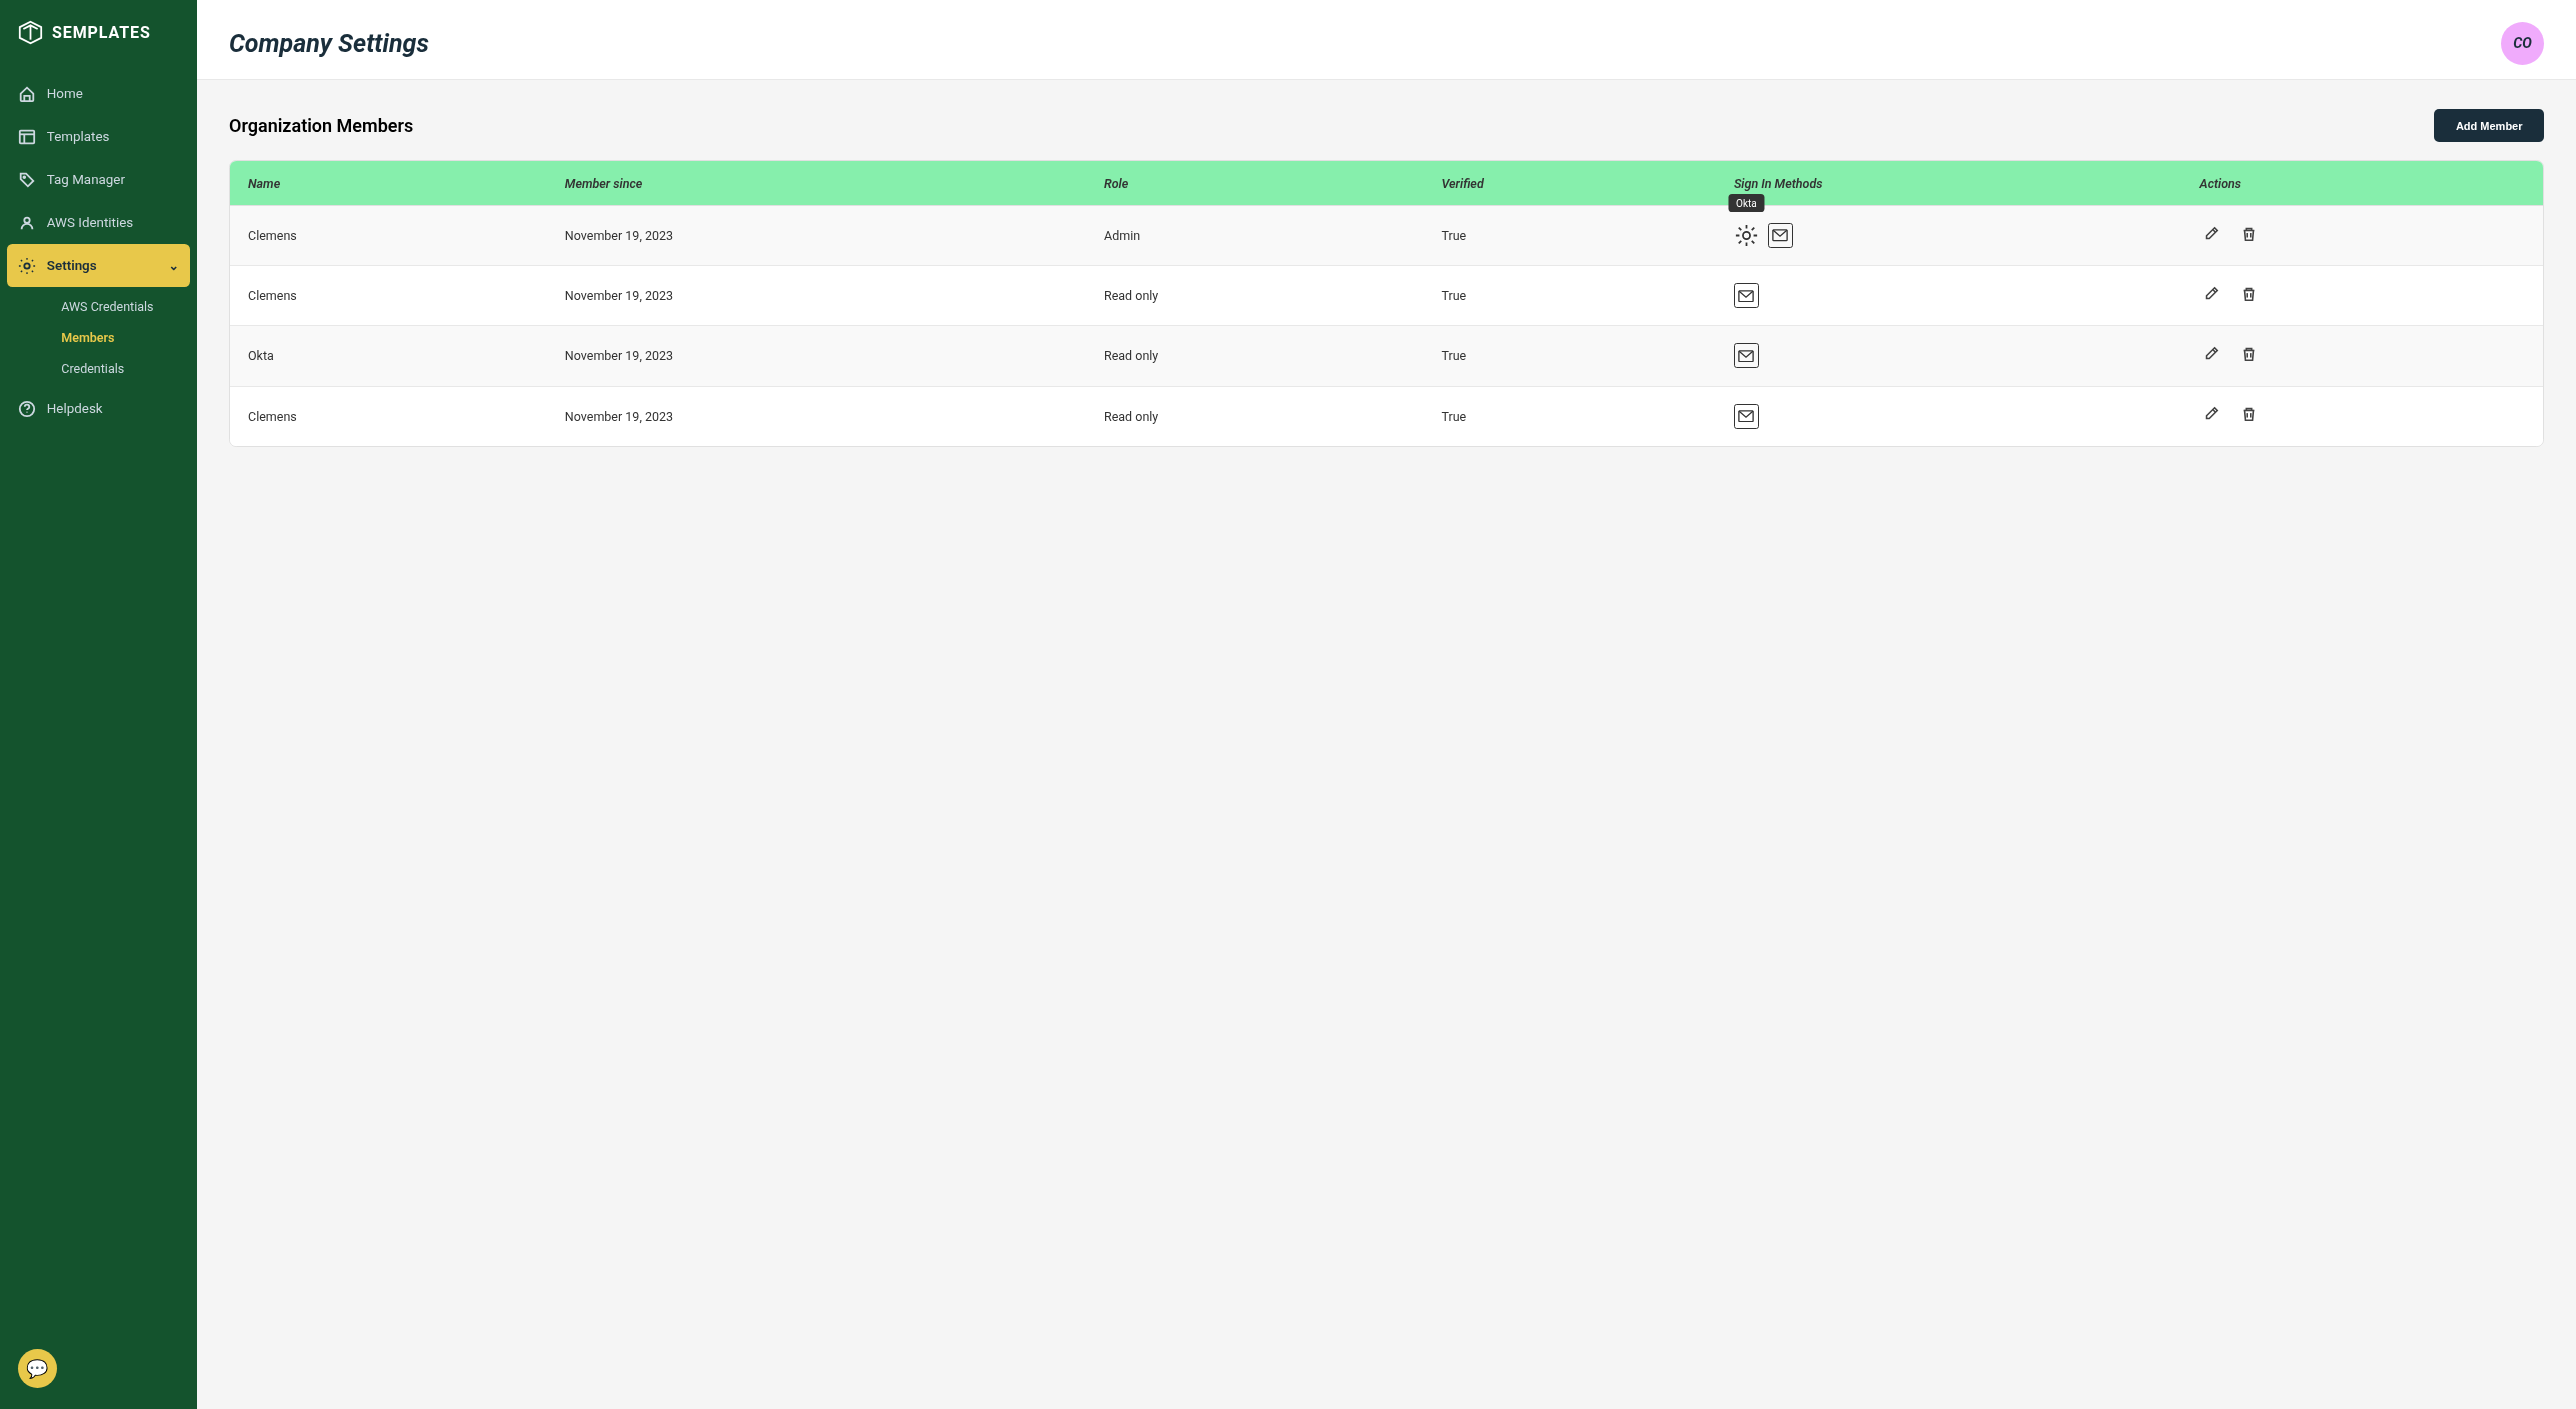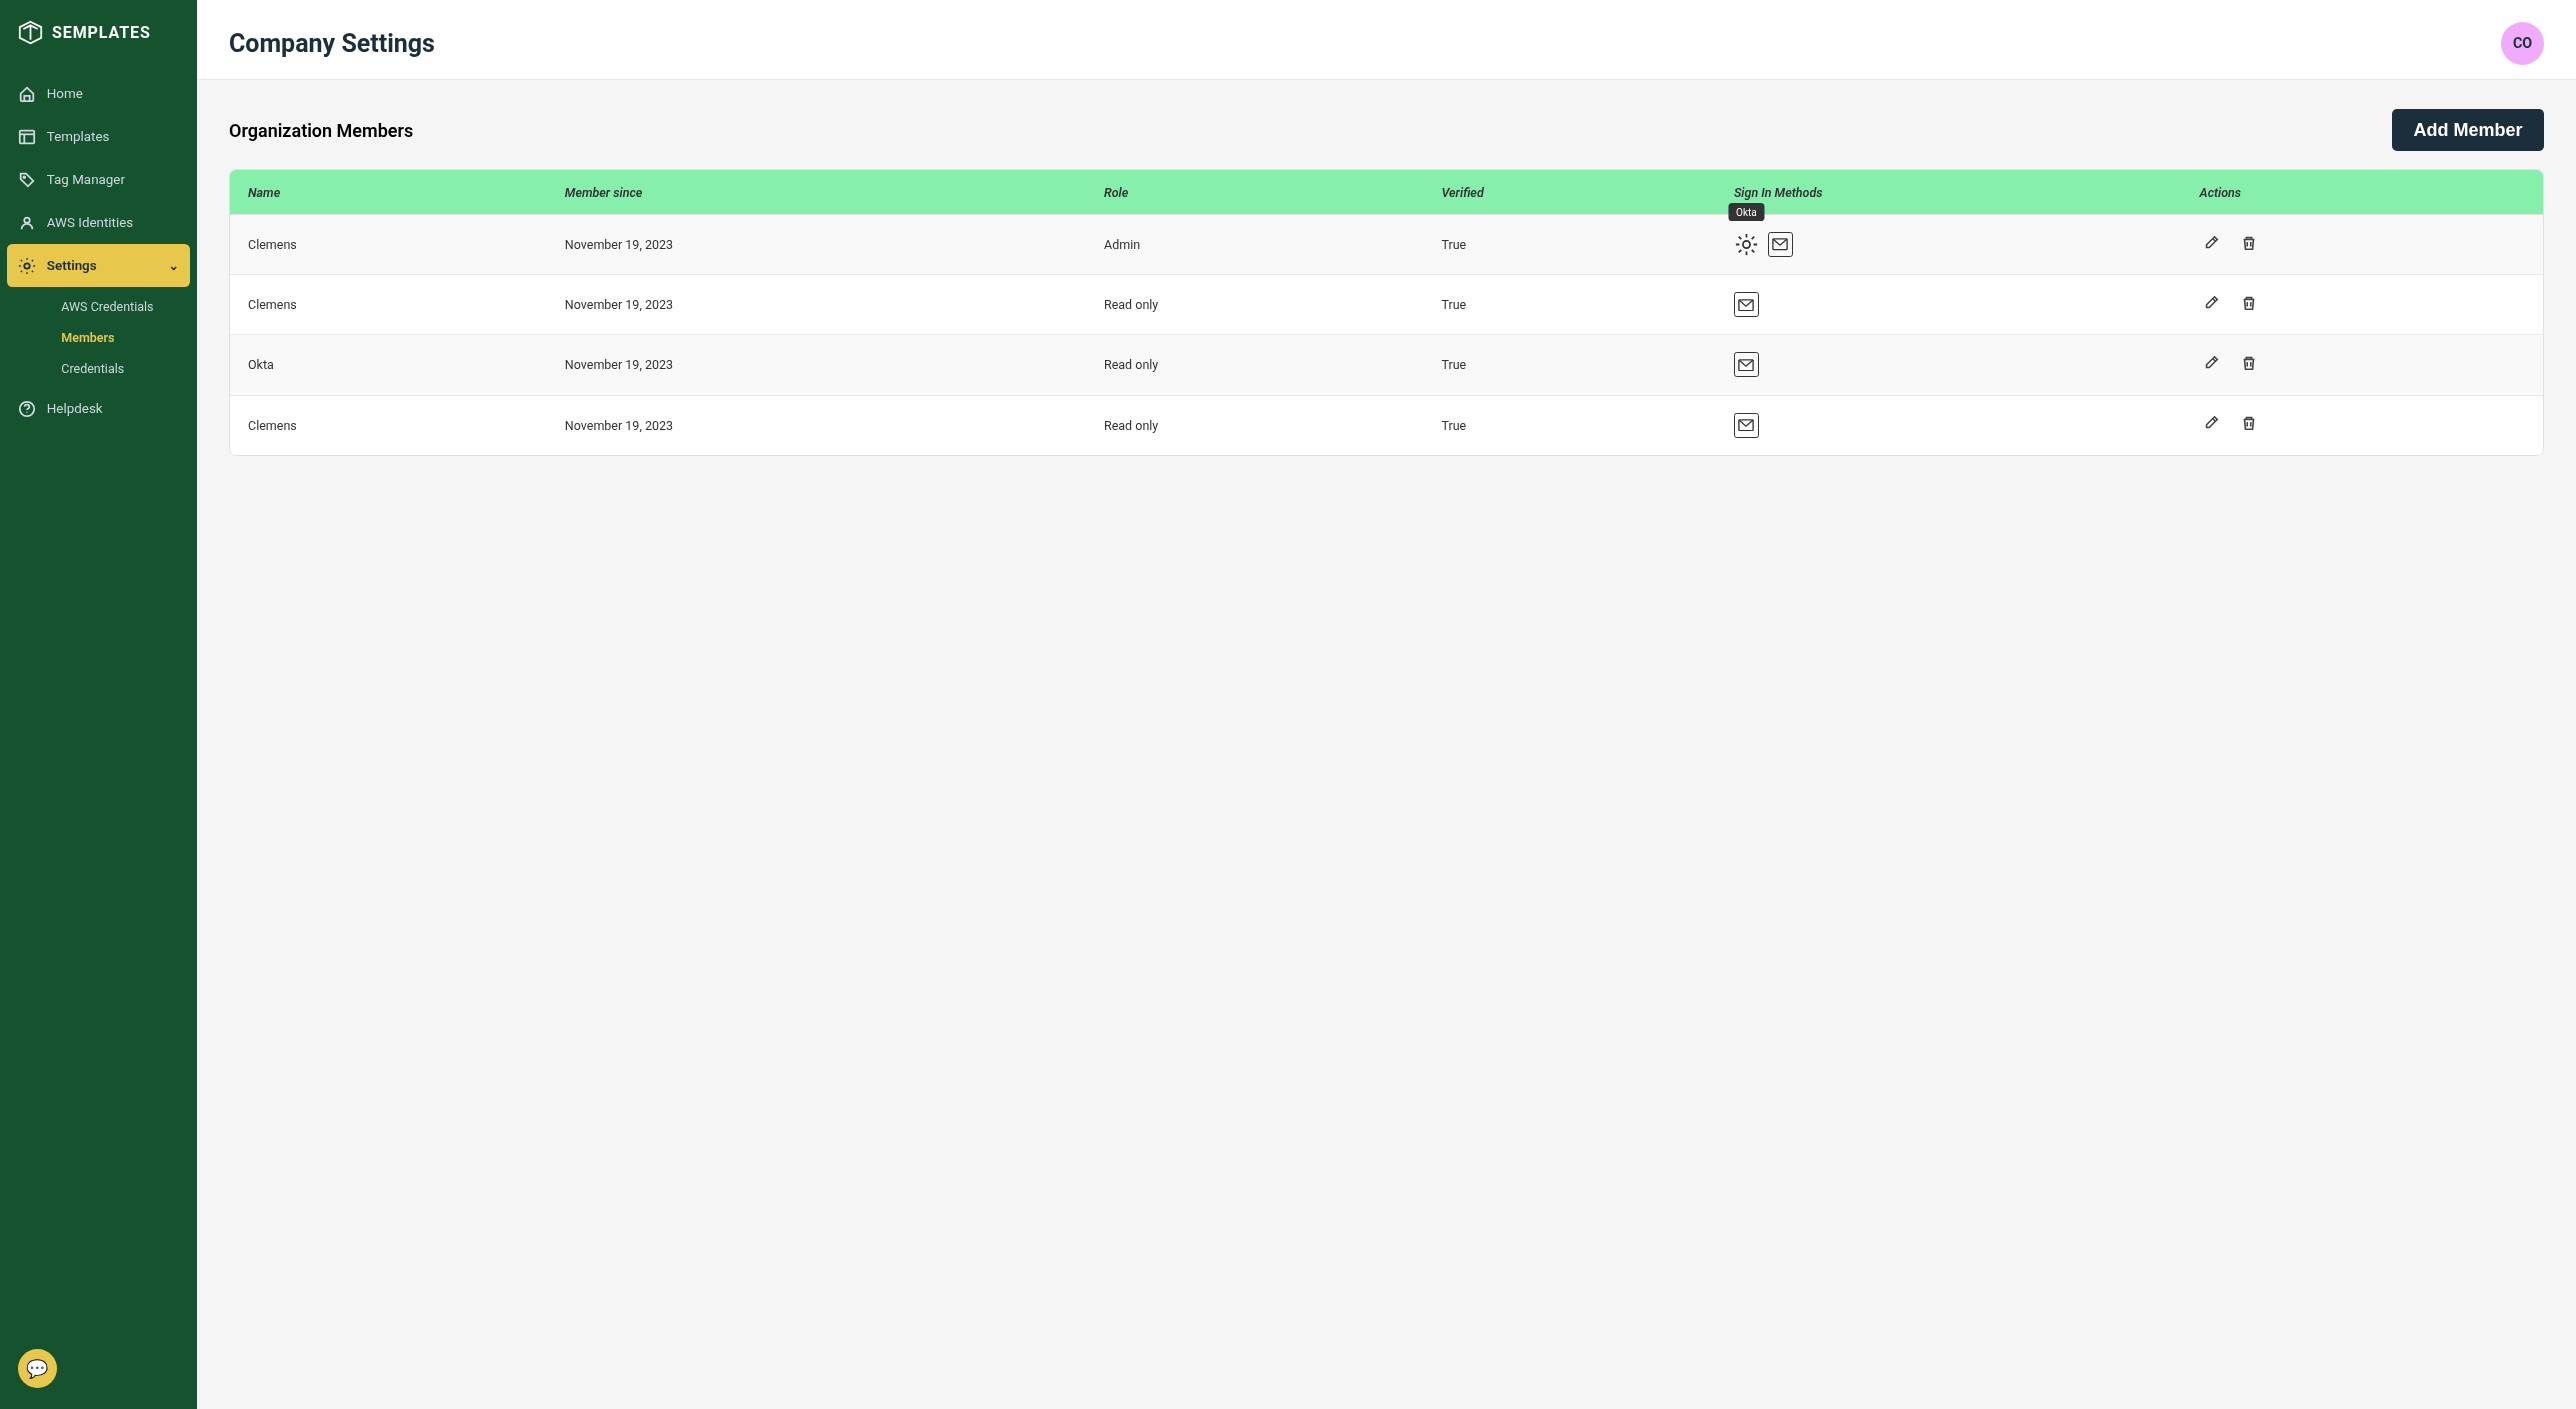--- a/index.html
+++ b/index.html
@@ -104,20 +104,21 @@
       flex-direction: column;
       overflow: auto;
     }
     .topbar {
       display: flex;
       align-items: center;
       justify-content: space-between;
       padding: 21.5px 32px 14.3px;
       background: #fff;
       border-bottom: 0.9px solid #e8e8e8;
+      font-style: italic;
     }
     .page-title {
       font-size: 25px;
       font-weight: 700;
       color: #1a2e3b;
     }
     .avatar {
       width: 43px;
       height: 43px;
       background: #f0abfc;
@@ -146,21 +147,21 @@
       font-size: 18px;
       font-weight: 600;
       color: #000000;
     }
     .add-member-btn {
       background: #1a2e3b;
       color: #fff;
       border: none;
       padding: 10.8px 21.5px;
       border-radius: 5px;
-      font-size: 18px;
+      font-size: 11px;
       font-weight: 600;
       cursor: pointer;
     }
 
     
     .table-container {
       background: #fff;
       border-radius: 7.2px;
       border: 0.9px solid #e0e0e0;
       overflow: hidden;

